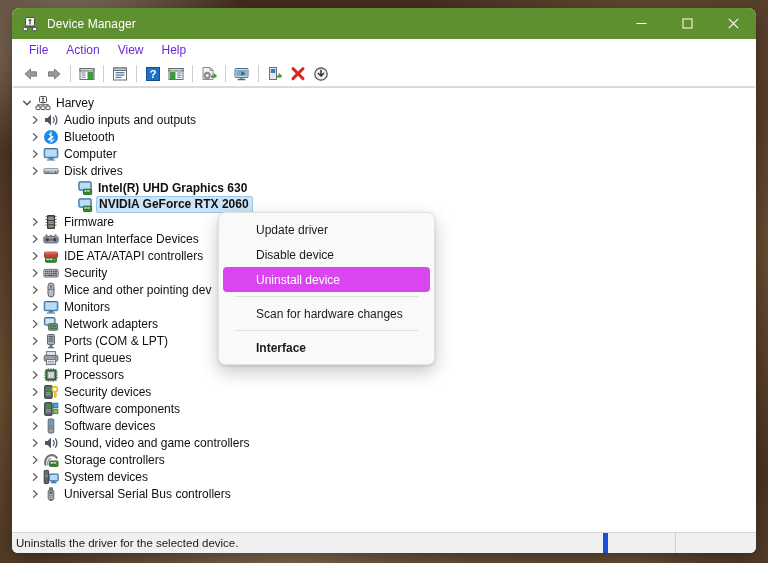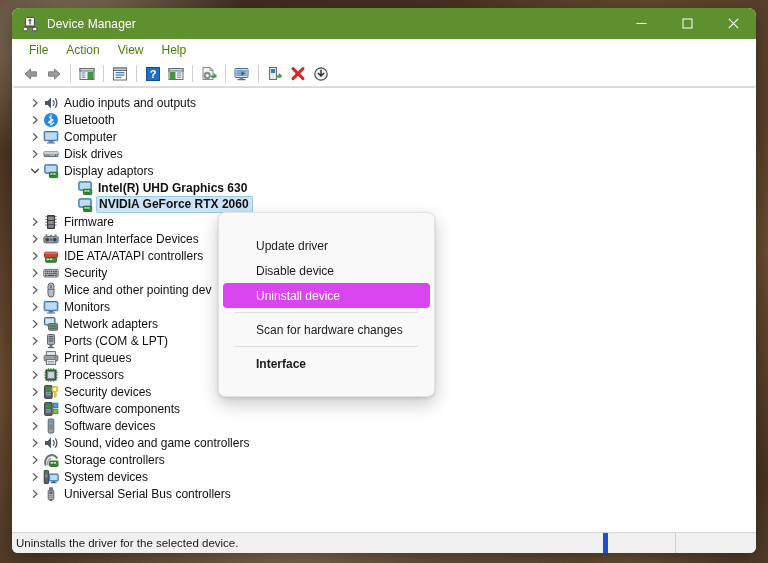--- a/index.html
+++ b/index.html
@@ -56,21 +56,21 @@
 
   
   .menubar {
     height: 22px; flex: 0 0 22px;
     background: #ffffff;
     display: flex; align-items: center;
     padding-left: 8px;
     border-bottom: 1px solid #ffffff;
   }
   .menu-item {
-    font-size: 12px; color: #4d7c0f;
+    font-size: 12px; color: #6d28d9;
     padding: 2px 9px; border-radius: 3px;
     white-space: nowrap;
   }
 
   
   .toolbar {
     height: 26px; flex: 0 0 26px;
     background: #ffffff;
     display: flex; align-items: center;
     padding-left: 8px; gap: 1px;
@@ -131,21 +131,21 @@
 
   
   .ctxmenu {
     position: absolute;
     left: 205px; top: 124px;
     width: 217px;
     background: #f9f9f9;
     border: 1px solid #e2e2e2;
     border-radius: 7px;
     box-shadow: 0 7px 18px rgba(0,0,0,0.22), 0 1px 3px rgba(0,0,0,0.12);
-    padding: 20px 4px;
+    padding: 4px 4px;
     z-index: 30;
   }
   .ctx-item {
     height: 25px;
     display: flex; align-items: center;
     padding: 0 0 0 33px;
     font-size: 12px; color: #1b1b1b;
     border-radius: 4px;
     white-space: nowrap;
   }
@@ -328,20 +328,42 @@
       <svg width="18" height="18" viewBox="0 0 18 18">
         <circle cx="9" cy="9" r="6.2" fill="#efefef" stroke="#4a4a4a" stroke-width="1.2"></circle>
         <path d="M9 5.3 v5.4 M6.4 8.4 L9 11.1 L11.6 8.4" fill="none" stroke="#333333" stroke-width="1.5" stroke-linecap="round" stroke-linejoin="round"></path>
       </svg>
     </div>
 
   </div>
 
   <div class="content">
     <div class="tree" id="tree">
+        <div class="node depth0">
+          <span class="chev">
+            <svg width="10" height="10" viewBox="0 0 10 10">
+              <path d="M1.6 3.2 L5 6.8 L8.4 3.2" fill="none" stroke="#4a4a4a" stroke-width="1.3" stroke-linecap="round" stroke-linejoin="round"></path>
+            </svg>
+          </span>
+          <span class="icon">
+            <svg width="16" height="16" viewBox="0 0 16 16">
+              <rect x="4.5" y="1.5" width="7" height="6" rx="1" fill="#f4f4f4" stroke="#4f4f4f"></rect>
+              <circle cx="8" cy="3.6" r="1.1" fill="#555"></circle>
+              <rect x="7.4" y="4.6" width="1.2" height="2.2" fill="#555"></rect>
+              <rect x="1" y="11" width="4" height="3.6" rx=".7" fill="#f4f4f4" stroke="#4f4f4f"></rect>
+              <rect x="6" y="11" width="4" height="3.6" rx=".7" fill="#f4f4f4" stroke="#4f4f4f"></rect>
+              <rect x="11" y="11" width="4" height="3.6" rx=".7" fill="#f4f4f4" stroke="#4f4f4f"></rect>
+              <rect x="2.6" y="9.3" width="10.8" height="0.9" fill="#4f4f4f"></rect>
+              <rect x="7.6" y="7.5" width="0.9" height="1.9" fill="#4f4f4f"></rect>
+              <rect x="2.6" y="9.3" width="0.9" height="1.7" fill="#4f4f4f"></rect>
+              <rect x="12.5" y="9.3" width="0.9" height="1.7" fill="#4f4f4f"></rect>
+            </svg>
+          </span>
+          <span class="label">Harvey</span>
+        </div>
         <div class="node depth1">
           <span class="chev">
             <svg width="10" height="10" viewBox="0 0 10 10">
               <path d="M3.4 1.6 L7 5 L3.4 8.4" fill="none" stroke="#5a5a5a" stroke-width="1.3" stroke-linecap="round" stroke-linejoin="round"></path>
             </svg>
           </span>
           <span class="icon">
             <svg width="16" height="16" viewBox="0 0 16 16">
               <path d="M2 6 h2.6 L8 2.6 v10.8 L4.6 10 H2 z" fill="#4d5560"></path>
               <path d="M10 5.2 a4 4 0 0 1 0 5.6" fill="none" stroke="#4d5560" stroke-width="1.3"></path>
@@ -388,39 +410,20 @@
           </span>
           <span class="icon">
             <svg width="16" height="16" viewBox="0 0 16 16">
               <rect x="1" y="5.6" width="14" height="5" rx="1" fill="#a8aeb5" stroke="#62686f"></rect>
               <rect x="1" y="5.6" width="14" height="2.1" rx="1" fill="#cfd4d9"></rect>
               <circle cx="12.6" cy="9.2" r=".8" fill="#4a4f55"></circle>
               <rect x="2.4" y="8.6" width="4.4" height="1.2" fill="#7b8189"></rect>
             </svg>
           </span>
           <span class="label">Disk drives</span>
-        </div>
-        <div class="node depth1">
-          <span class="chev">
-            <svg width="10" height="10" viewBox="0 0 10 10">
-              <path d="M1.6 3.2 L5 6.8 L8.4 3.2" fill="none" stroke="#4a4a4a" stroke-width="1.3" stroke-linecap="round" stroke-linejoin="round"></path>
-            </svg>
-          </span>
-          <span class="icon">
-            <svg width="16" height="16" viewBox="0 0 16 16">
-              <rect x="1.8" y="1.8" width="12.4" height="8.4" rx="1" fill="#6fa8d6" stroke="#3a6e9e"></rect>
-              <rect x="2.9" y="2.9" width="10.2" height="6.2" fill="#bcdcf4"></rect>
-              <rect x="5.8" y="10.5" width="4.4" height="1.4" fill="#4e7fa8"></rect>
-              <rect x="6.5" y="9.2" width="8.2" height="5.4" rx=".8" fill="#3f8f3f" stroke="#2a6b2a"></rect>
-              <rect x="7.4" y="10.2" width="2.1" height="1.5" fill="#d8e8c8"></rect>
-              <rect x="10.3" y="10.2" width="2.1" height="1.5" fill="#d8e8c8"></rect>
-              <rect x="7.4" y="12.2" width="5" height="1.1" fill="#2a6b2a"></rect>
-            </svg>
-          </span>
-          <span class="label">Display adaptors</span>
         </div>
         <div class="node depth2">
           <span class="chev"></span>
           <span class="icon">
             <svg width="16" height="16" viewBox="0 0 16 16">
               <rect x="1.8" y="1.8" width="12.4" height="8.4" rx="1" fill="#6fa8d6" stroke="#3a6e9e"></rect>
               <rect x="2.9" y="2.9" width="10.2" height="6.2" fill="#bcdcf4"></rect>
               <rect x="5.8" y="10.5" width="4.4" height="1.4" fill="#4e7fa8"></rect>
               <rect x="6.5" y="9.2" width="8.2" height="5.4" rx=".8" fill="#3f8f3f" stroke="#2a6b2a"></rect>
               <rect x="7.4" y="10.2" width="2.1" height="1.5" fill="#d8e8c8"></rect>

